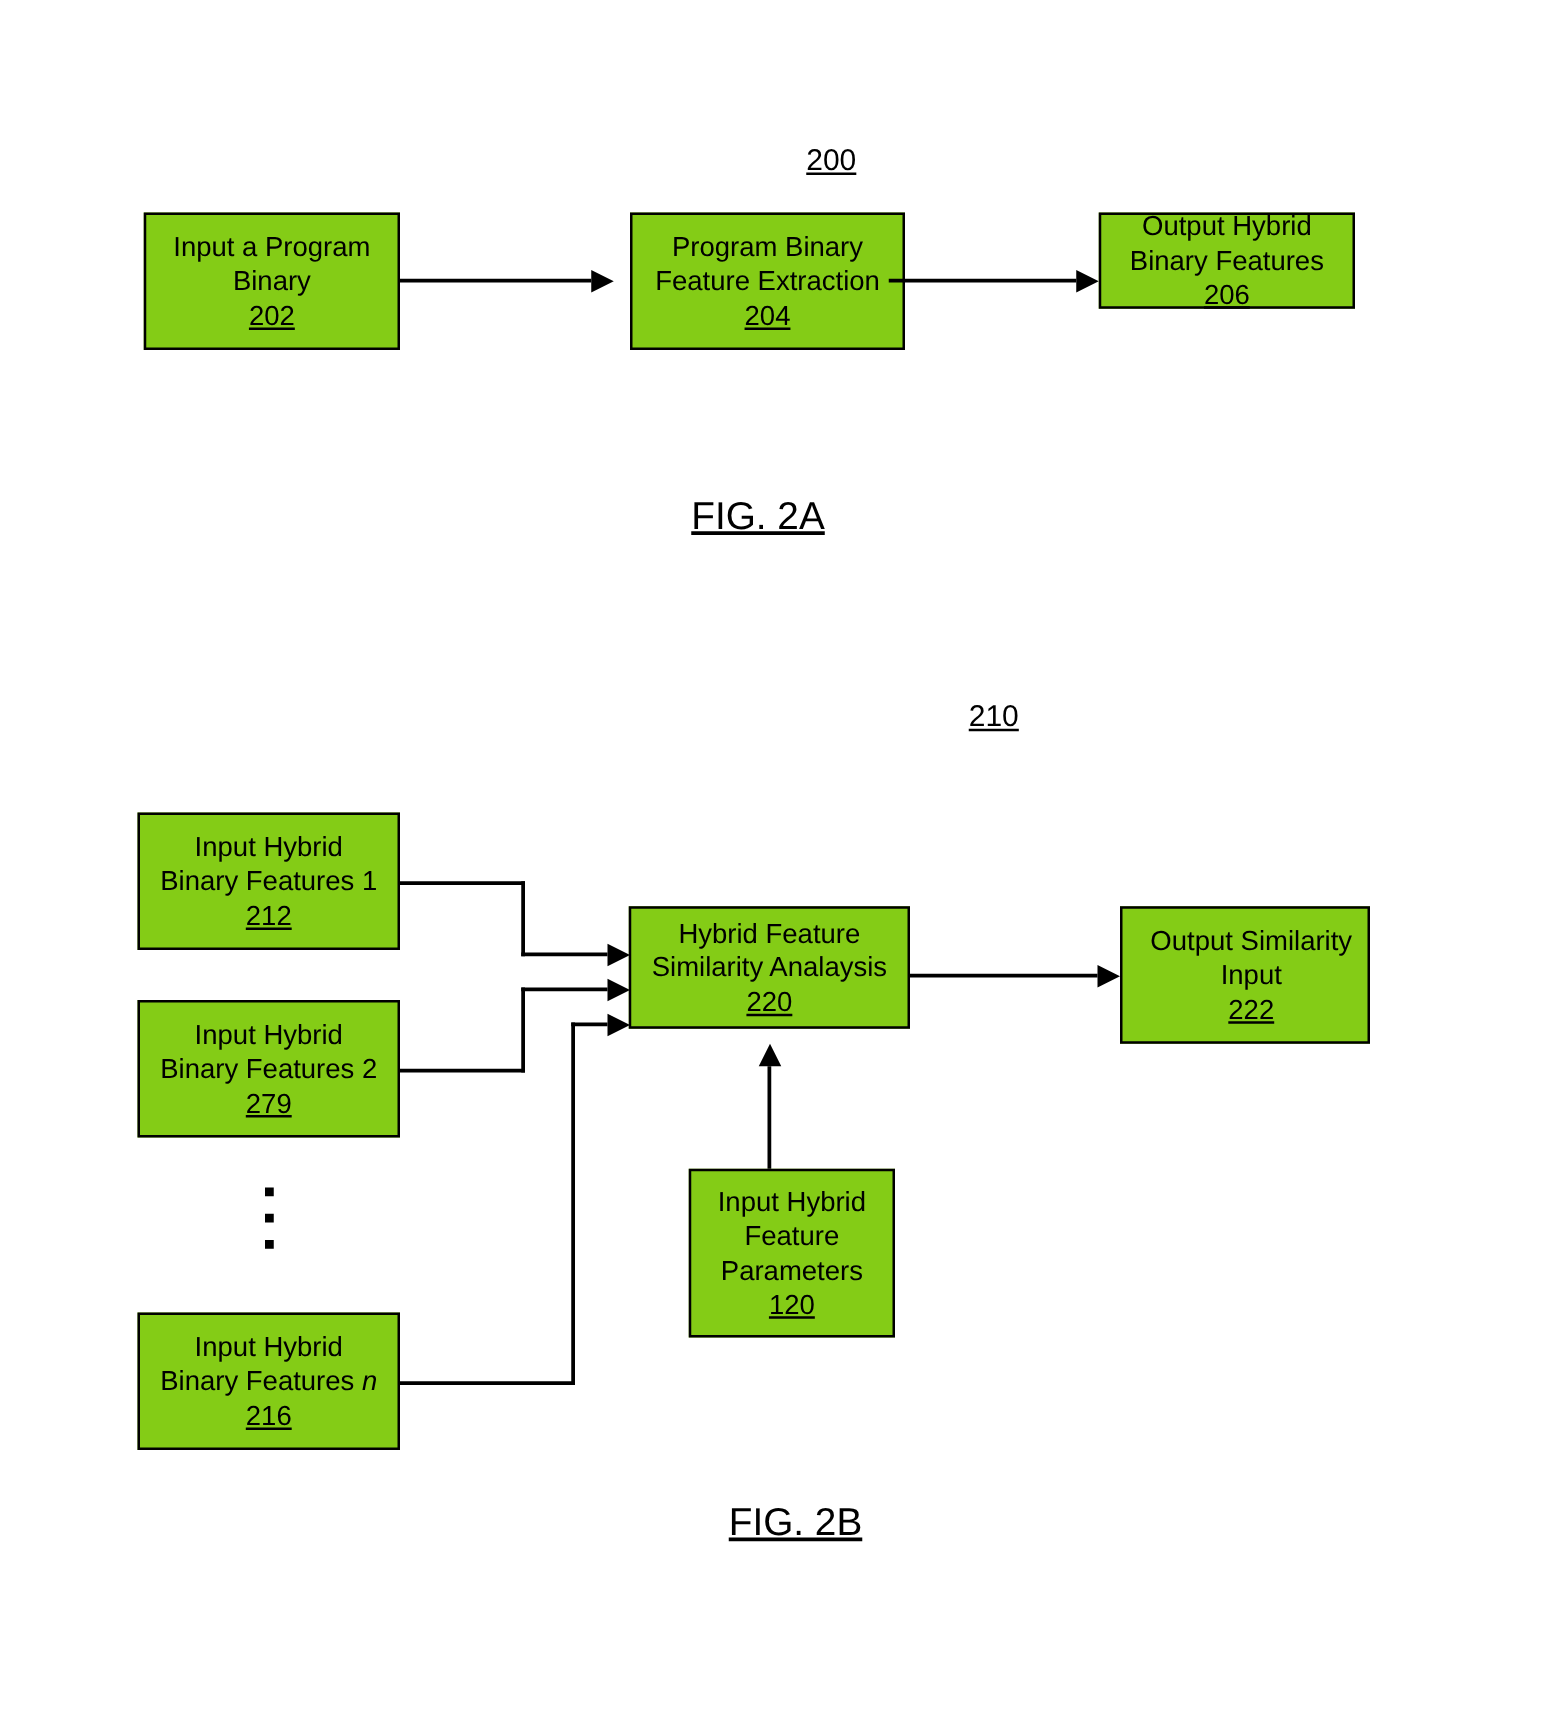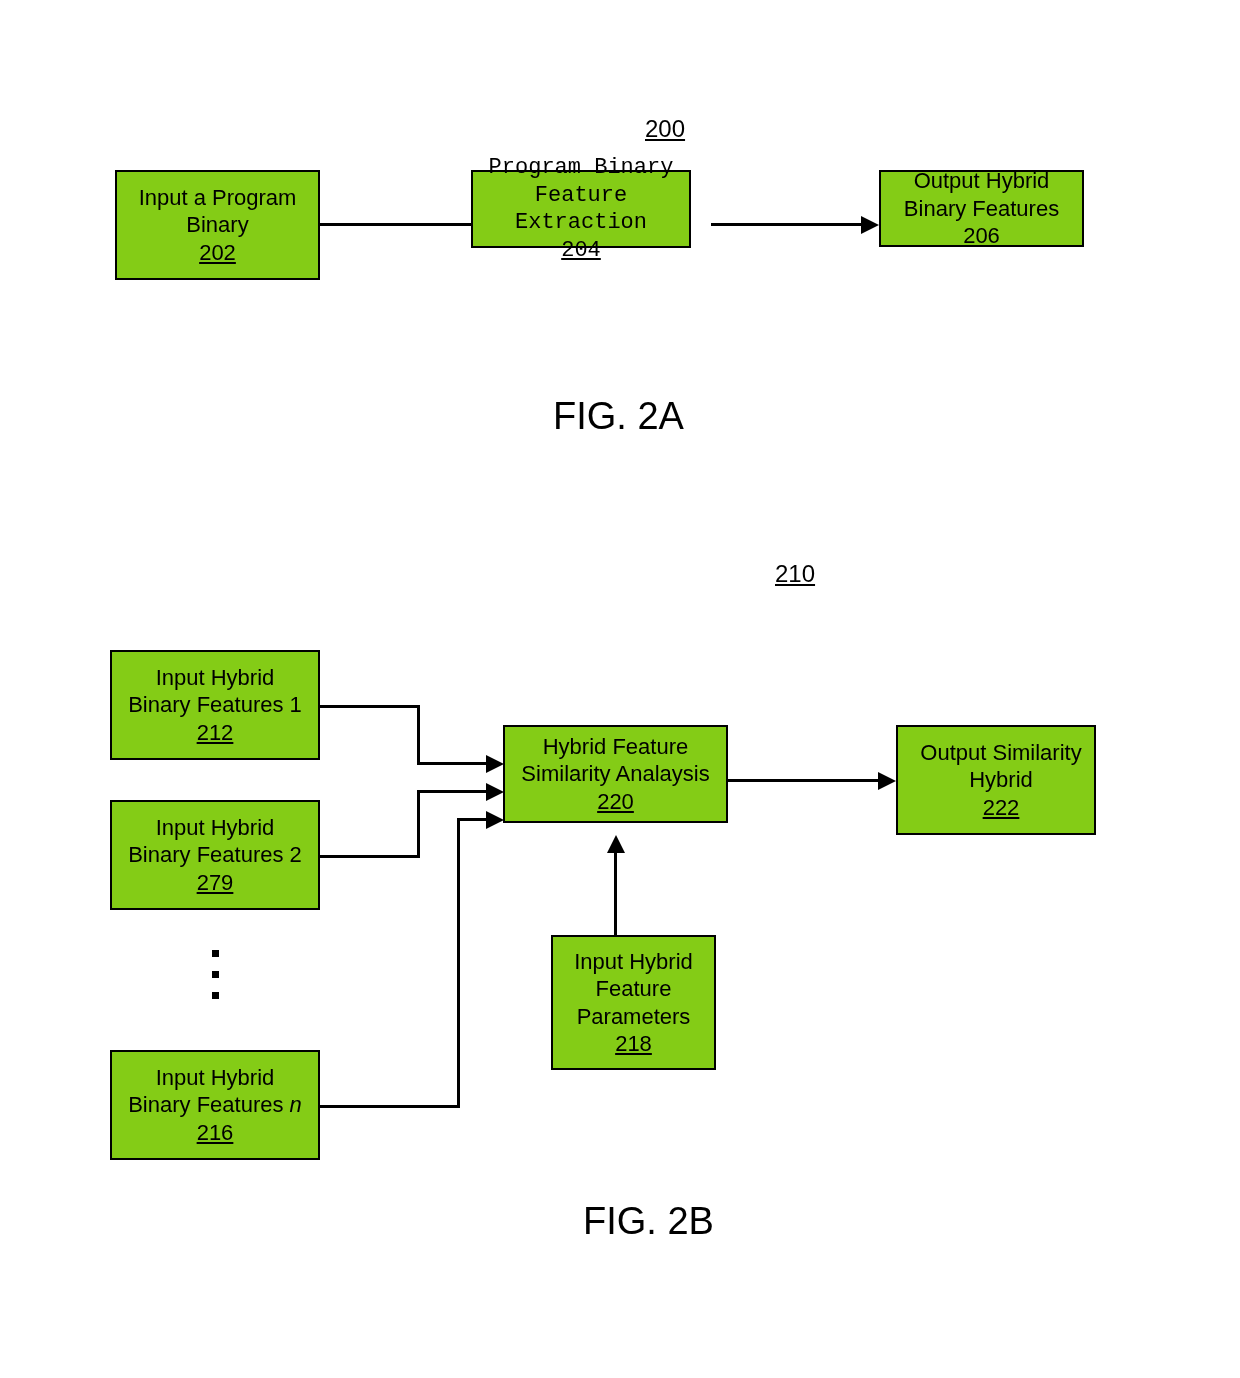--- a/index.html
+++ b/index.html
@@ -28,22 +28,23 @@
     font-size: 22px;
     line-height: 1.25;
     padding: 4px 6px;
     background: #84cc16;
   }
   .ref {
     text-decoration: underline;
   }
   .figlabel {
     position: absolute;
-    font-size: 38px;
+    font-size: 31px;
     font-weight: 400;
+    text-decoration: underline;
   }
   .reflabel {
     position: absolute;
     font-size: 24px;
     text-decoration: underline;
   }
   .arrow-line {
     position: absolute;
     background: #000;
     height: 3px;
@@ -83,21 +84,21 @@
 
   <div class="box" style="left:115px; top:170px; width:205px; height:110px;">
     <div>Input a Program</div>
     <div>Binary</div>
     <div class="ref">202</div>
   </div>
 
   <div class="arrow-line" style="left:320px; top:223px; width:153px;"></div>
   <div class="arrow-head-right" style="left:473px; top:216px;"></div>
 
-  <div class="box" style="left:471px; top:170px; width:220px; height:78px;font-family:Liberation Mono, monospace;">
+  <div class="box" style="left:504px; top:170px; width:220px; height:110px;">
     <div>Program Binary</div>
     <div>Feature Extraction</div>
     <div class="ref">204</div>
   </div>
 
   <div class="arrow-line" style="left:711px; top:223px; width:150px;"></div>
   <div class="arrow-head-right" style="left:861px; top:216px;"></div>
 
   <div class="box" style="left:879px; top:170px; width:205px; height:77px;">
     <div>Output Hybrid</div>
@@ -138,26 +139,26 @@
   <div class="box" style="left:503px; top:725px; width:225px; height:98px;">
     <div>Hybrid Feature</div>
     <div>Similarity Analaysis</div>
     <div class="ref">220</div>
   </div>
 
   <div class="box" style="left:551px; top:935px; width:165px; height:135px;">
     <div>Input Hybrid</div>
     <div>Feature</div>
     <div>Parameters</div>
-    <div class="ref">218</div>
+    <div class="ref">120</div>
   </div>
 
   <div class="box" style="left:896px; top:725px; width:200px; height:110px;padding-left:16px;">
     <div>Output Similarity</div>
-    <div>Hybrid</div>
+    <div>Input</div>
     <div class="ref">222</div>
   </div>
 
   <div class="arrow-line" style="left:320px; top:705px; width:100px;"></div>
 
   <div class="arrow-line-v" style="left:417px; top:705px; height:60px;"></div>
 
   <div class="arrow-line" style="left:417px; top:762px; width:69px;"></div>
   <div class="arrow-head-right" style="left:486px; top:755px;"></div>
 

